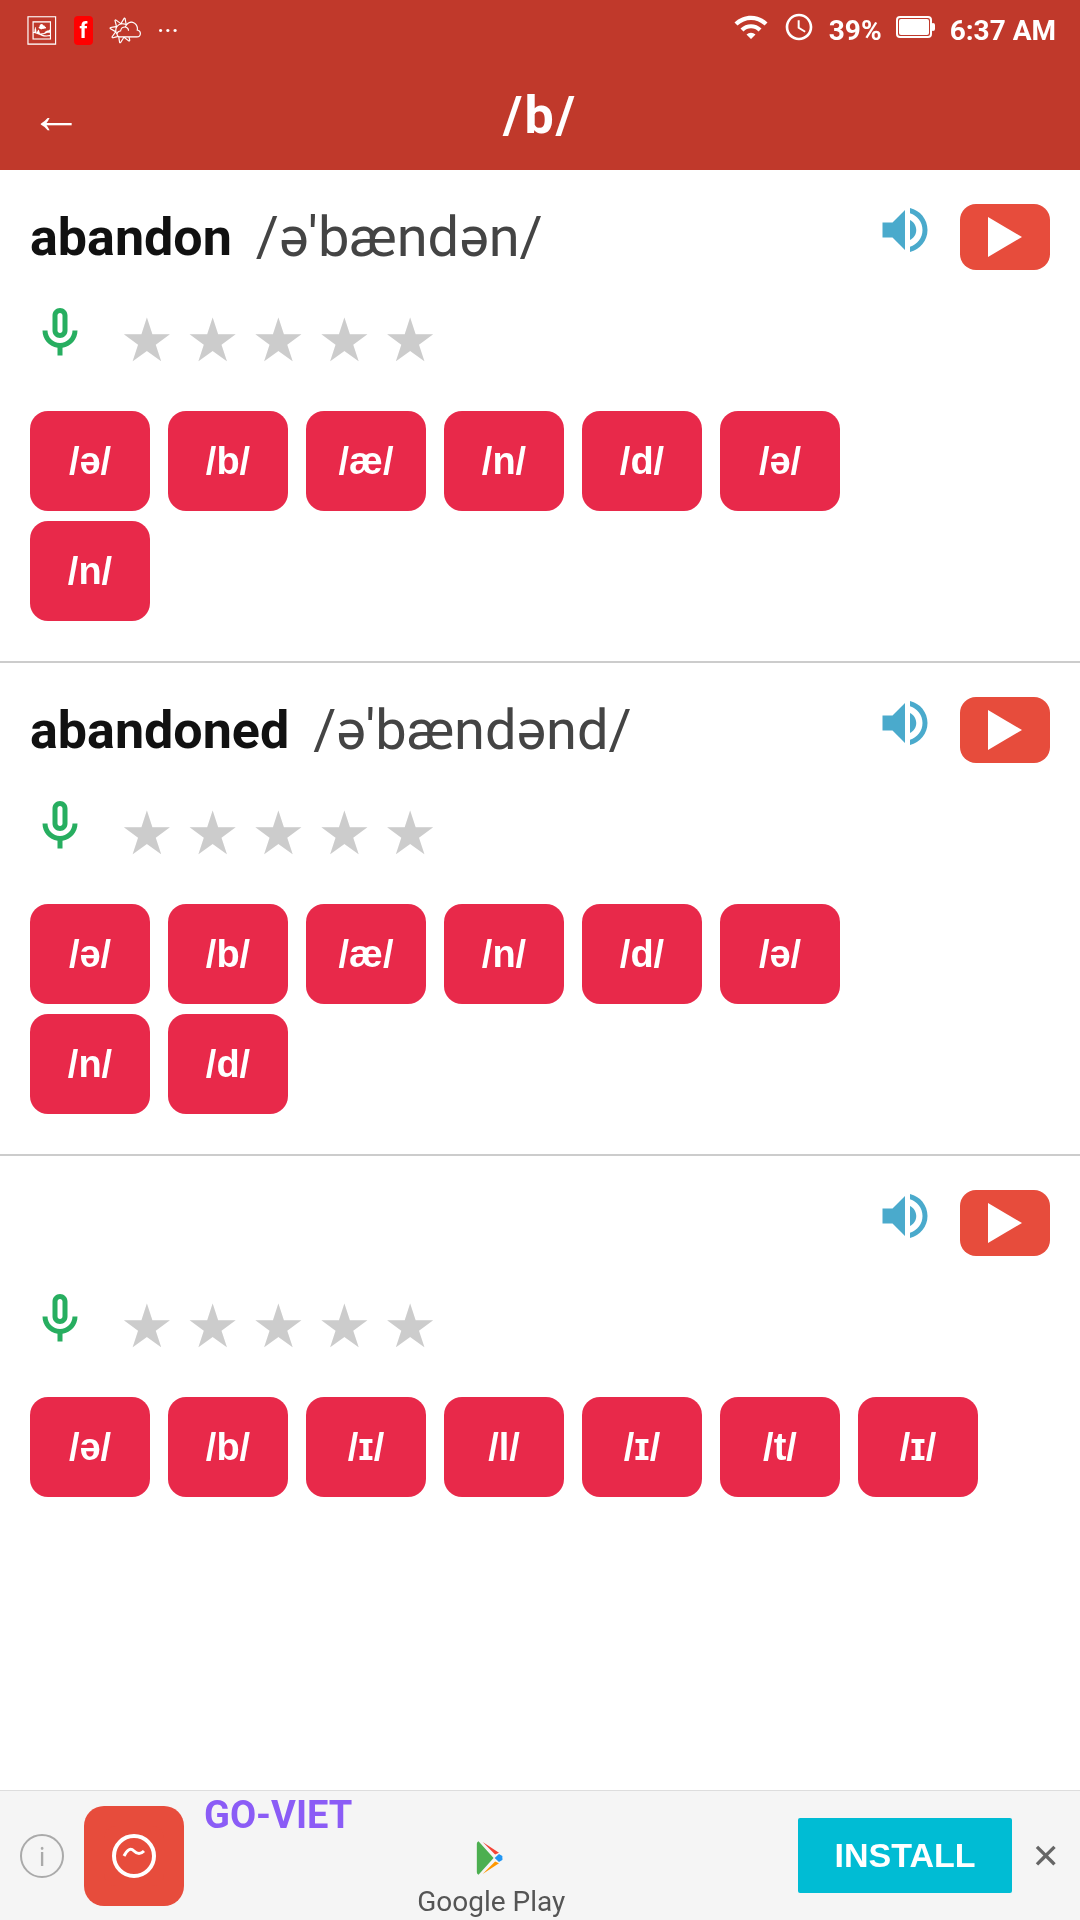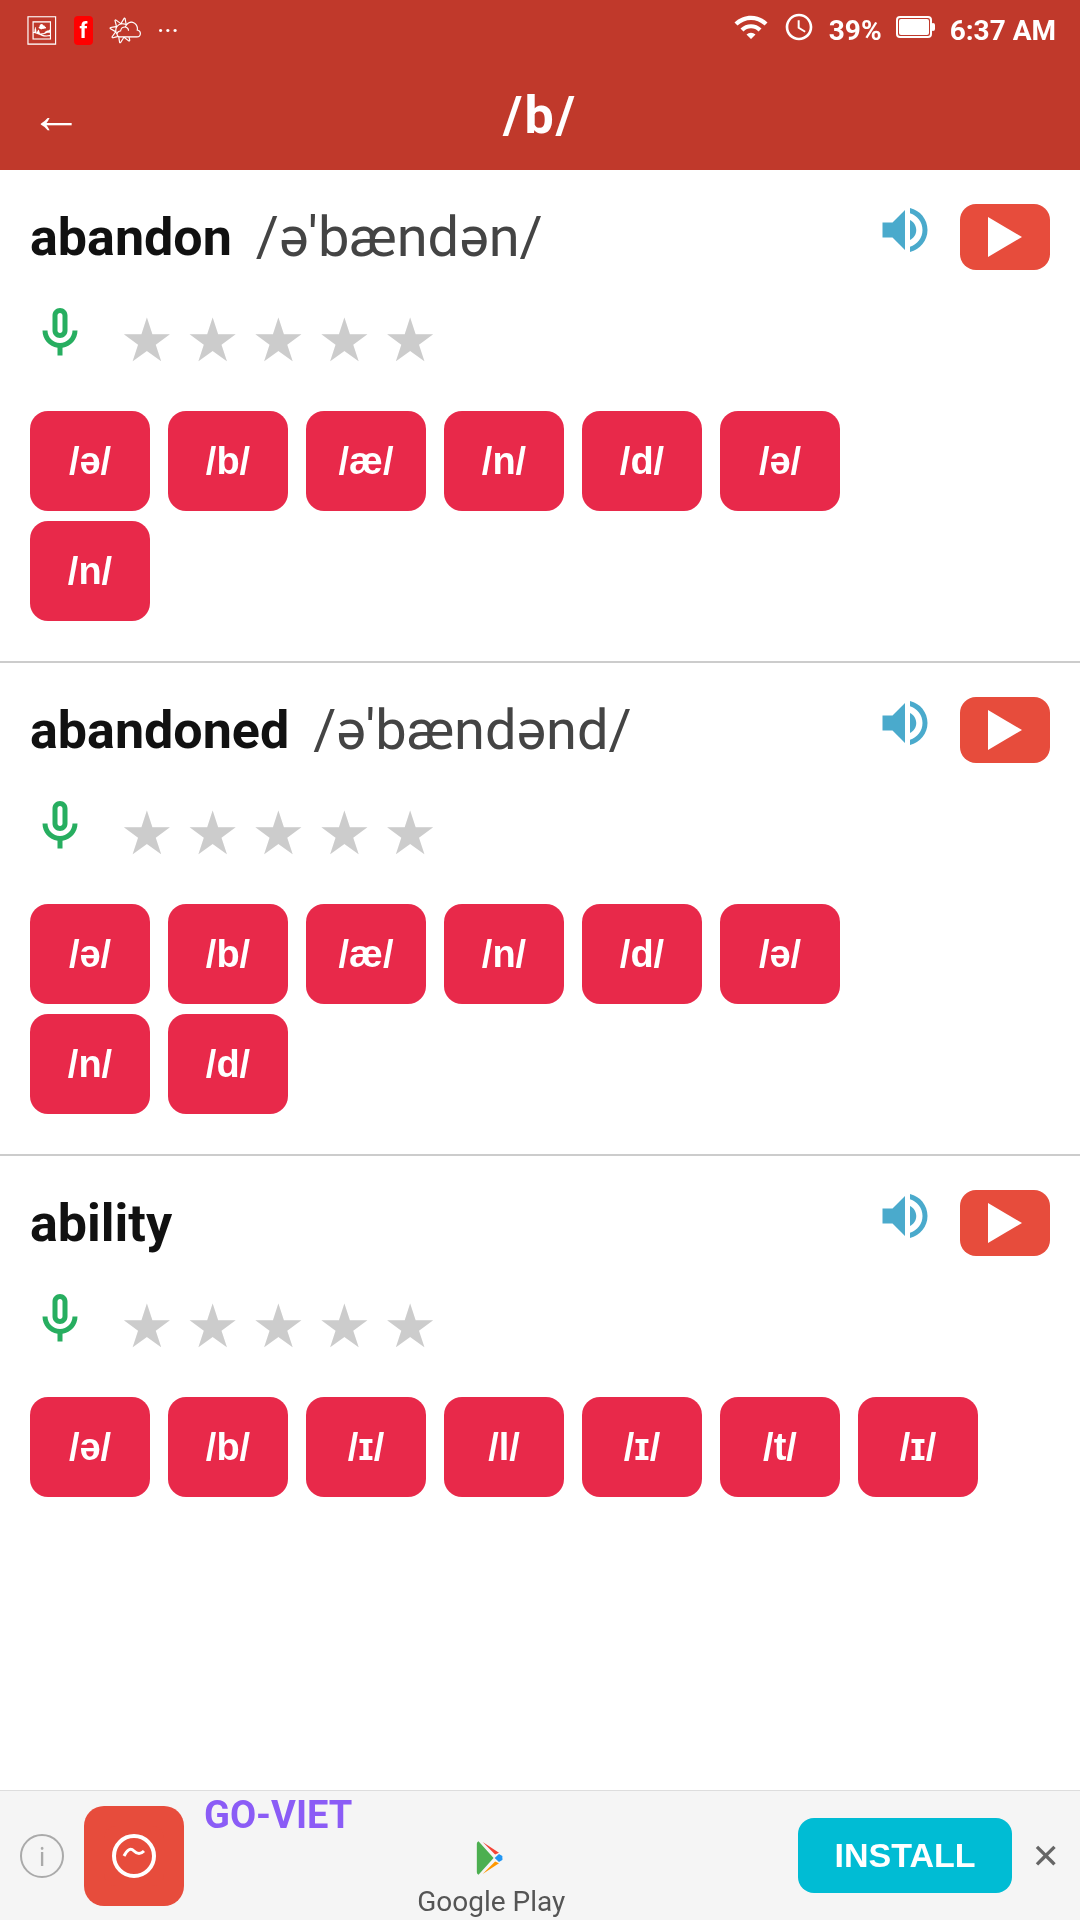--- a/index.html
+++ b/index.html
@@ -209,21 +209,21 @@
       flex-direction: column;
     }
     .gplay-icon {
       width: 34px;
       height: 34px;
     }
     .ad-install-btn {
       background: #00bcd4;
       color: #fff;
       border: none;
-      border-radius: 16px;
+      border-radius: 2px;
       padding: 18px 36px;
       font-size: 34px;
       font-weight: bold;
       cursor: pointer;
       white-space: nowrap;
     }
     .main-content {
       padding-bottom: 140px;
     }
   </style>
@@ -356,21 +356,20 @@
     </div>
     <div class="phoneme-row">
       <button class="phoneme-btn">/n/</button>
       <button class="phoneme-btn">/d/</button>
     </div>
   </div>
 
   <div class="word-entry" style="border-bottom: none;">
     <div class="word-row">
       <div class="word-text-group">
-        <span class="word-text">ability</span>
       </div>
       <div class="word-actions">
         <span class="sound-icon">
           <svg width="70" height="60" viewBox="0 0 24 24" fill="#4aaacc">
               <path d="M3 9v6h4l5 5V4L7 9H3zm13.5 3c0-1.77-1.02-3.29-2.5-4.03v8.05c1.48-.73 2.5-2.25 2.5-4.02zM14 3.23v2.06c2.89.86 5 3.54 5 6.71s-2.11 5.85-5 6.71v2.06c4.01-.91 7-4.49 7-8.77s-2.99-7.86-7-8.77z"></path>
             </svg>
         </span>
         <div class="youtube-icon">
           <div class="youtube-play"></div>
         </div>

